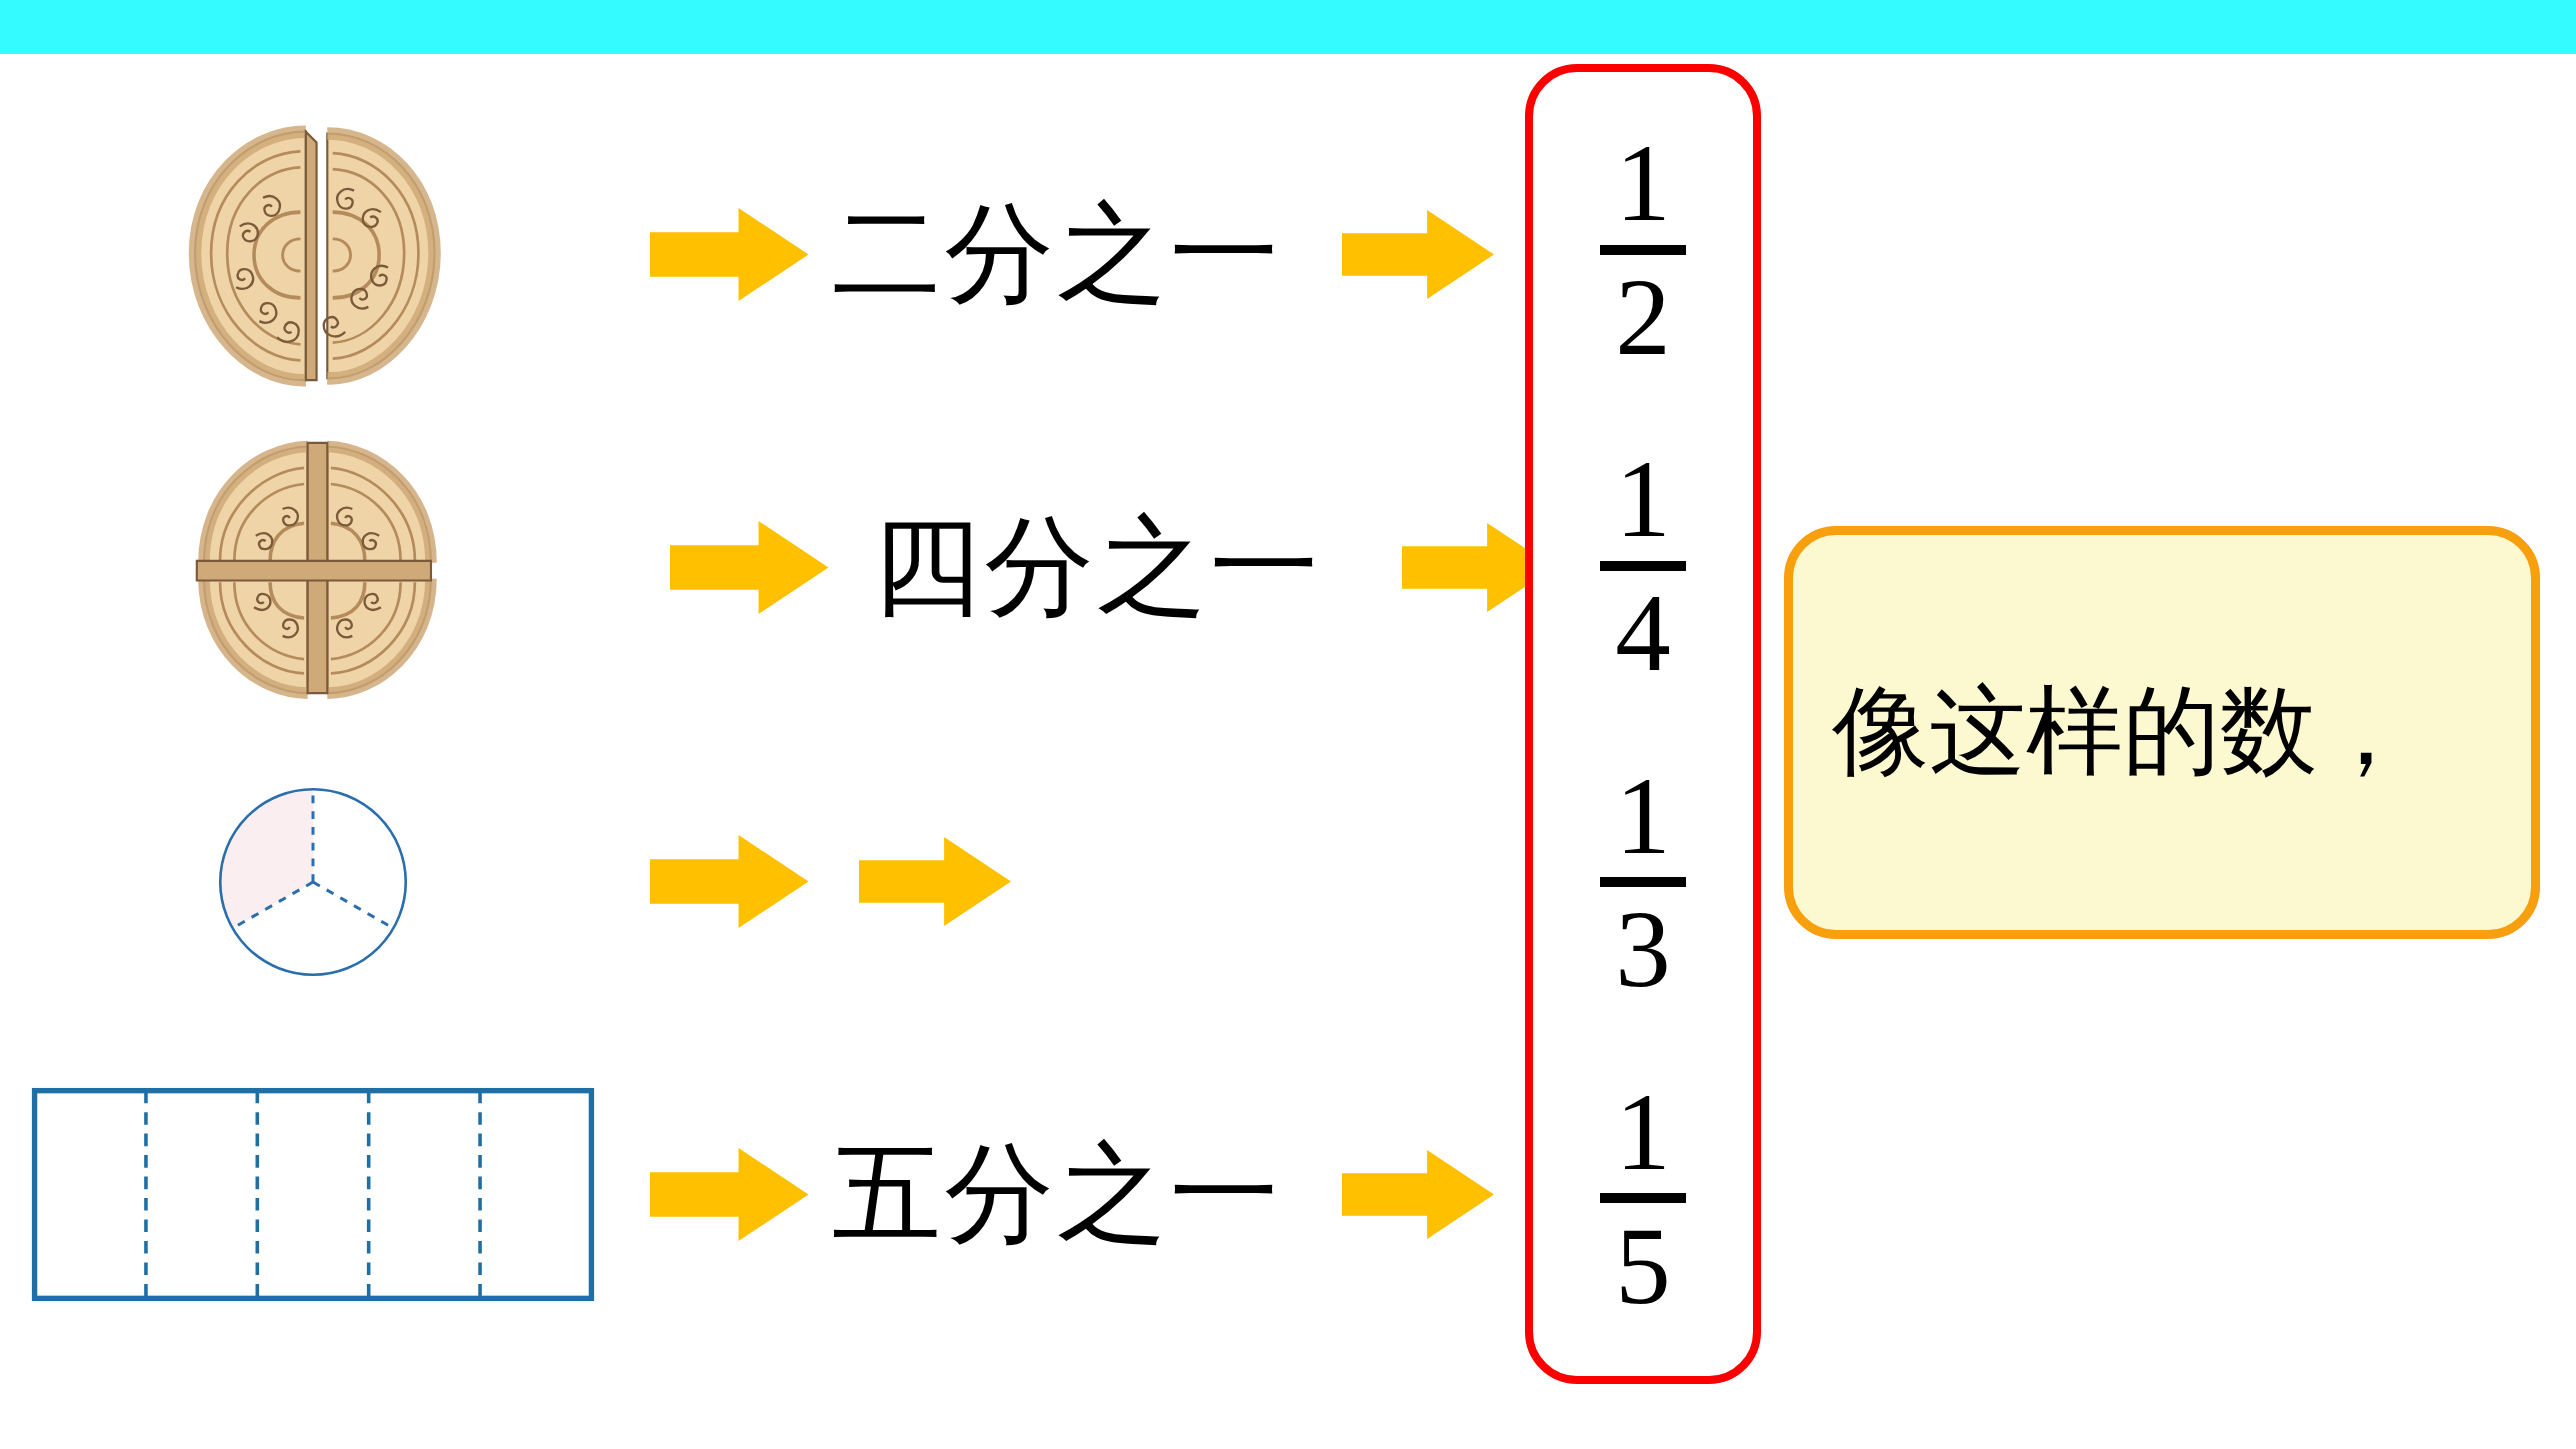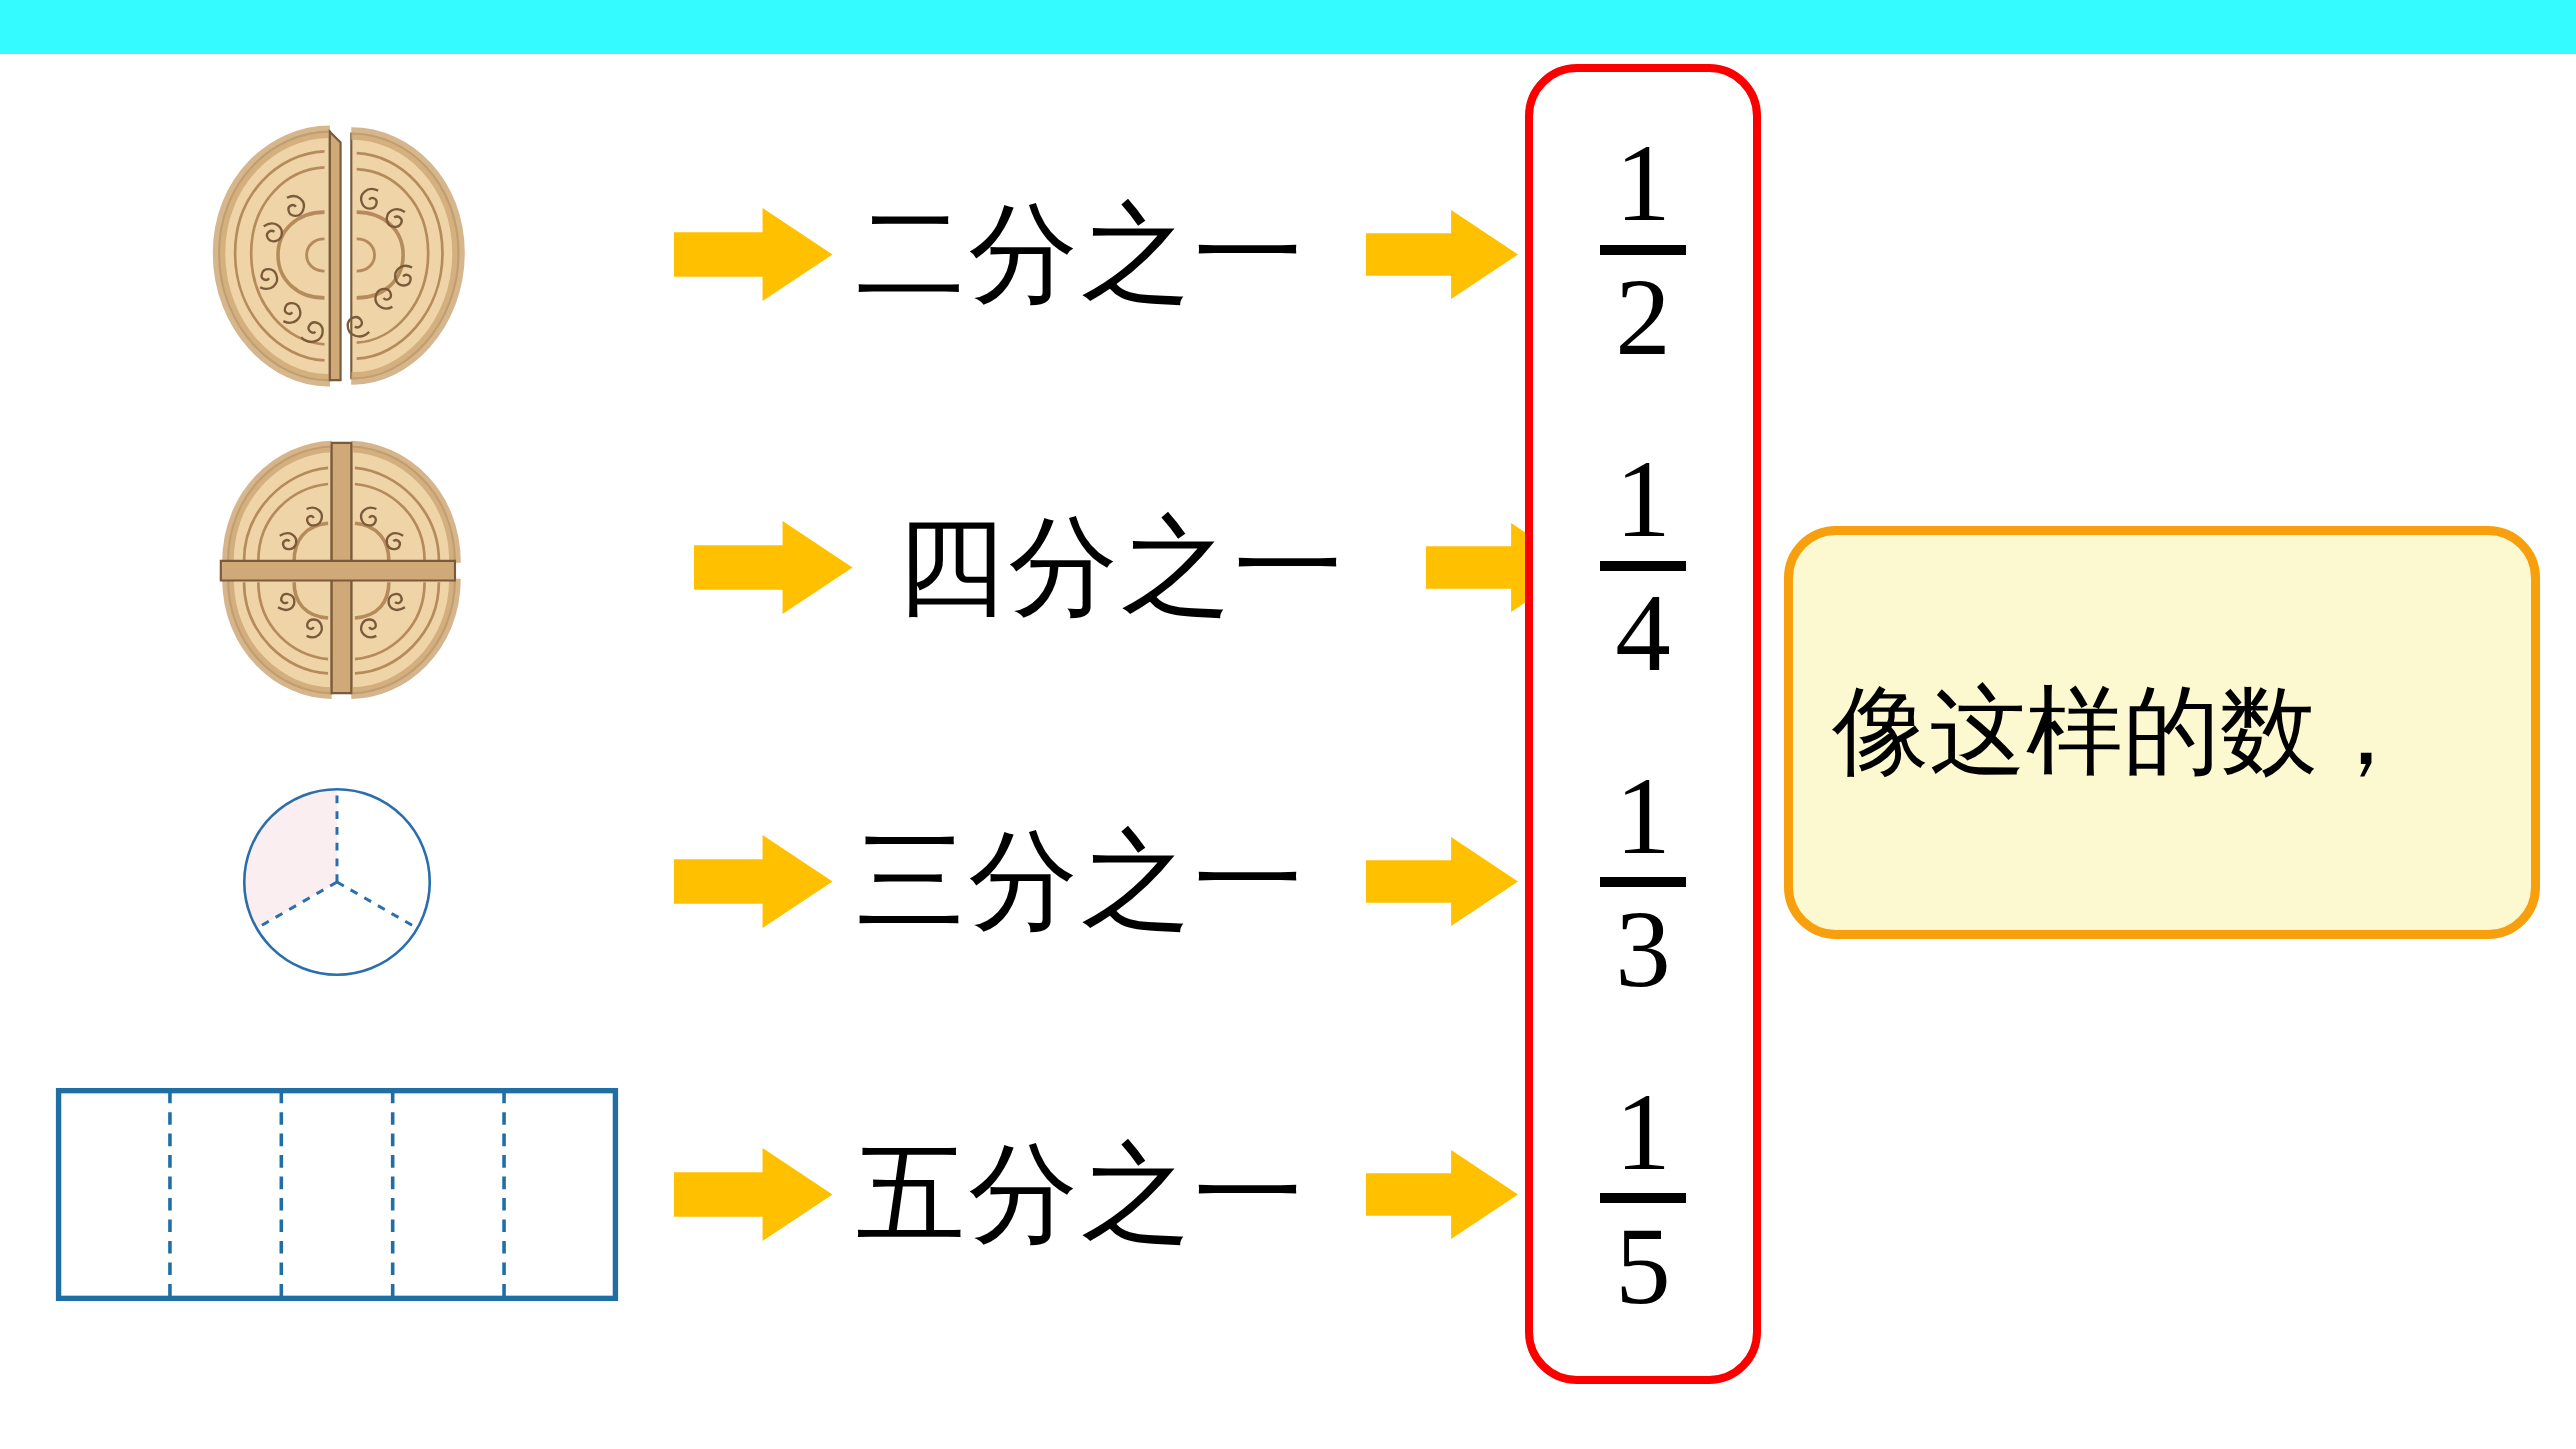--- a/index.html
+++ b/index.html
@@ -20,26 +20,25 @@
     position: absolute;
     left: 0; top: 0;
     width: 2576px;
     height: 54px;
     background: #33fbff;
   }
 
   
   .row {
     position: absolute;
-    left: 16px;
+    left: 0;
     width: 1521px;
     height: 313px;
     display: flex;
     align-items: flex-end;
-    padding-left: 8px;
   }
   #row-half    { top: 98px; }
   #row-quarter { top: 411px; gap: 20px; }
   #row-third   { top: 725px; }
   #row-fifth   { top: 1038px; }
 
   .figure-cell {
     width: 626px;
     height: 313px;
     position: relative;
@@ -303,23 +302,20 @@
       <line x1="120" y1="120" x2="120" y2="14" stroke="#2a6ead" stroke-width="3.4" stroke-dasharray="9 9"></line>
       <line x1="120" y1="120" x2="28" y2="173" stroke="#2a6ead" stroke-width="3.4" stroke-dasharray="9 9"></line>
       <line x1="120" y1="120" x2="212" y2="173" stroke="#2a6ead" stroke-width="3.4" stroke-dasharray="9 9"></line>
     </svg>
   </div>
 
   <div class="arrow-cell">
     <div class="arrow"></div>
   </div>
 
-  <div class="words-cell">
-    <span class="words">三分之一</span>
-  </div>
 
   <div class="arrow-cell">
     <div class="arrow small"></div>
   </div>
 </div>
 
 <div class="row" id="row-fifth">
 
   <div class="rect-fifths-wrap">
     <svg class="rect-fifths" viewBox="0 0 630 240" aria-hidden="true">

